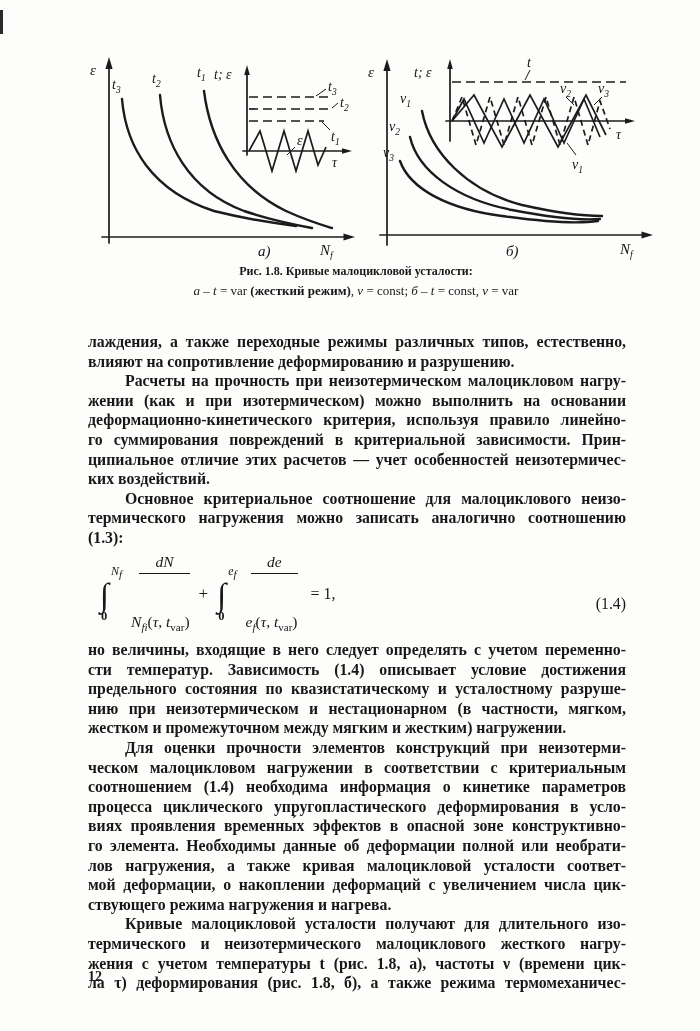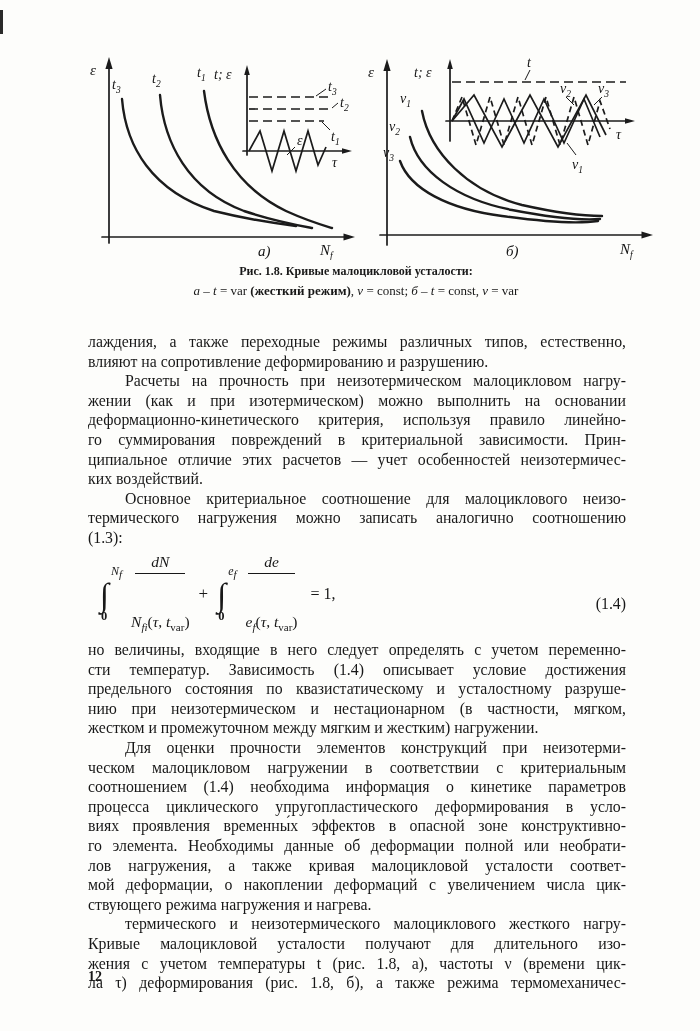--- a/index.html
+++ b/index.html
@@ -22,33 +22,33 @@
   .flab{font:italic 14px "Liberation Serif", serif;}
   .axl{font:italic 15px "Liberation Serif", serif;}
   .ss{font-size:9.5px;}
   
   .caption{position:absolute;left:82px;top:263px;width:548px;text-align:center;line-height:17px;}
   .cap-title{font-weight:bold;font-size:12px;}
   .cap-detail{font-size:13px;margin-top:2px;}
   
   .textblock{position:absolute;left:88px;top:332px;width:538px;font-size:15.8px;line-height:19.6px;}
   .para{margin:0;}
-  .tline{text-align:justify;text-align-last:justify;}
+  .tline{text-align:justify;text-align-last:justify;font-weight:bold;}
   .tline.last{text-align-last:left;}
   .para.cont .tline.last{text-align-last:justify;}
   .para.indent .tline:first-child{text-indent:37px;}
   
   .equation{display:flex;justify-content:space-between;align-items:center;margin:5px 0 6px 0;}
   .eq-left{display:flex;align-items:center;gap:9px;margin-left:12px;font-size:16px;}
   .int{display:inline-flex;flex-direction:column;align-items:flex-start;line-height:1;}
   .int .lim{font-size:12px;line-height:12px;}
   .int .up{margin-left:11px;margin-bottom:-1px;}
   .int .lo{margin-left:1px;margin-top:-1px;font-size:12.5px;font-weight:bold;}
   .isign{font-size:33px;line-height:32px;}
-  .frac{display:inline-flex;flex-direction:column;align-items:center;font-size:15.5px;line-height:1.15;gap:36px;}
+  .frac{display:inline-flex;flex-direction:column;align-items:flex-end;font-size:15.5px;line-height:1.15;gap:36px;}
   .frac .num{display:block;padding:0 16px 3px 16px;border-bottom:1.3px solid #181818;}
   .frac .den{display:block;padding-top:3px;}
   .it{font-style:italic;}
   sub{font-size:11px;}
   .op{font-size:17px;}
   .rhs{font-size:16px;margin-left:4px;}
   .eq-num{font-size:15.8px;margin-top:20px;}
   
   .pagenum{position:absolute;left:88px;top:969px;font-size:14px;font-weight:bold;}
   .edge-speck{position:absolute;left:0;top:10px;width:3px;height:24px;background:#2a2a2a;}
@@ -226,21 +226,21 @@
         <div class="tline">ческом малоцикловом нагружении в соответствии с критериальным</div>
         <div class="tline">соотношением (1.4) необходима информация о кинетике параметров</div>
         <div class="tline">процесса циклического упругопластического деформирования в усло-</div>
         <div class="tline">виях проявления временны́х эффектов в опасной зоне конструктивно-</div>
         <div class="tline">го элемента. Необходимы данные об деформации полной или необрати-</div>
         <div class="tline">лов нагружения, а также кривая малоцикловой усталости соответ-</div>
         <div class="tline">мой деформации, о накоплении деформаций с увеличением числа цик-</div>
         <div class="tline last">ствующего режима нагружения и нагрева.</div>
       </div>
     <div class="para indent cont">
+        <div class="tline">Кривые малоцикловой усталости получают для длительного изо-</div>
         <div class="tline">термического и неизотермического малоциклового жесткого нагру-</div>
-        <div class="tline">Кривые малоцикловой усталости получают для длительного изо-</div>
         <div class="tline">жения с учетом температуры t (рис. 1.8, а), частоты ν (времени цик-</div>
         <div class="tline last">ла τ) деформирования (рис. 1.8, б), а также режима термомеханичес-</div>
       </div>
   </div>
 
   <div class="pagenum">12</div>
 </div>
 
 </body></html>

